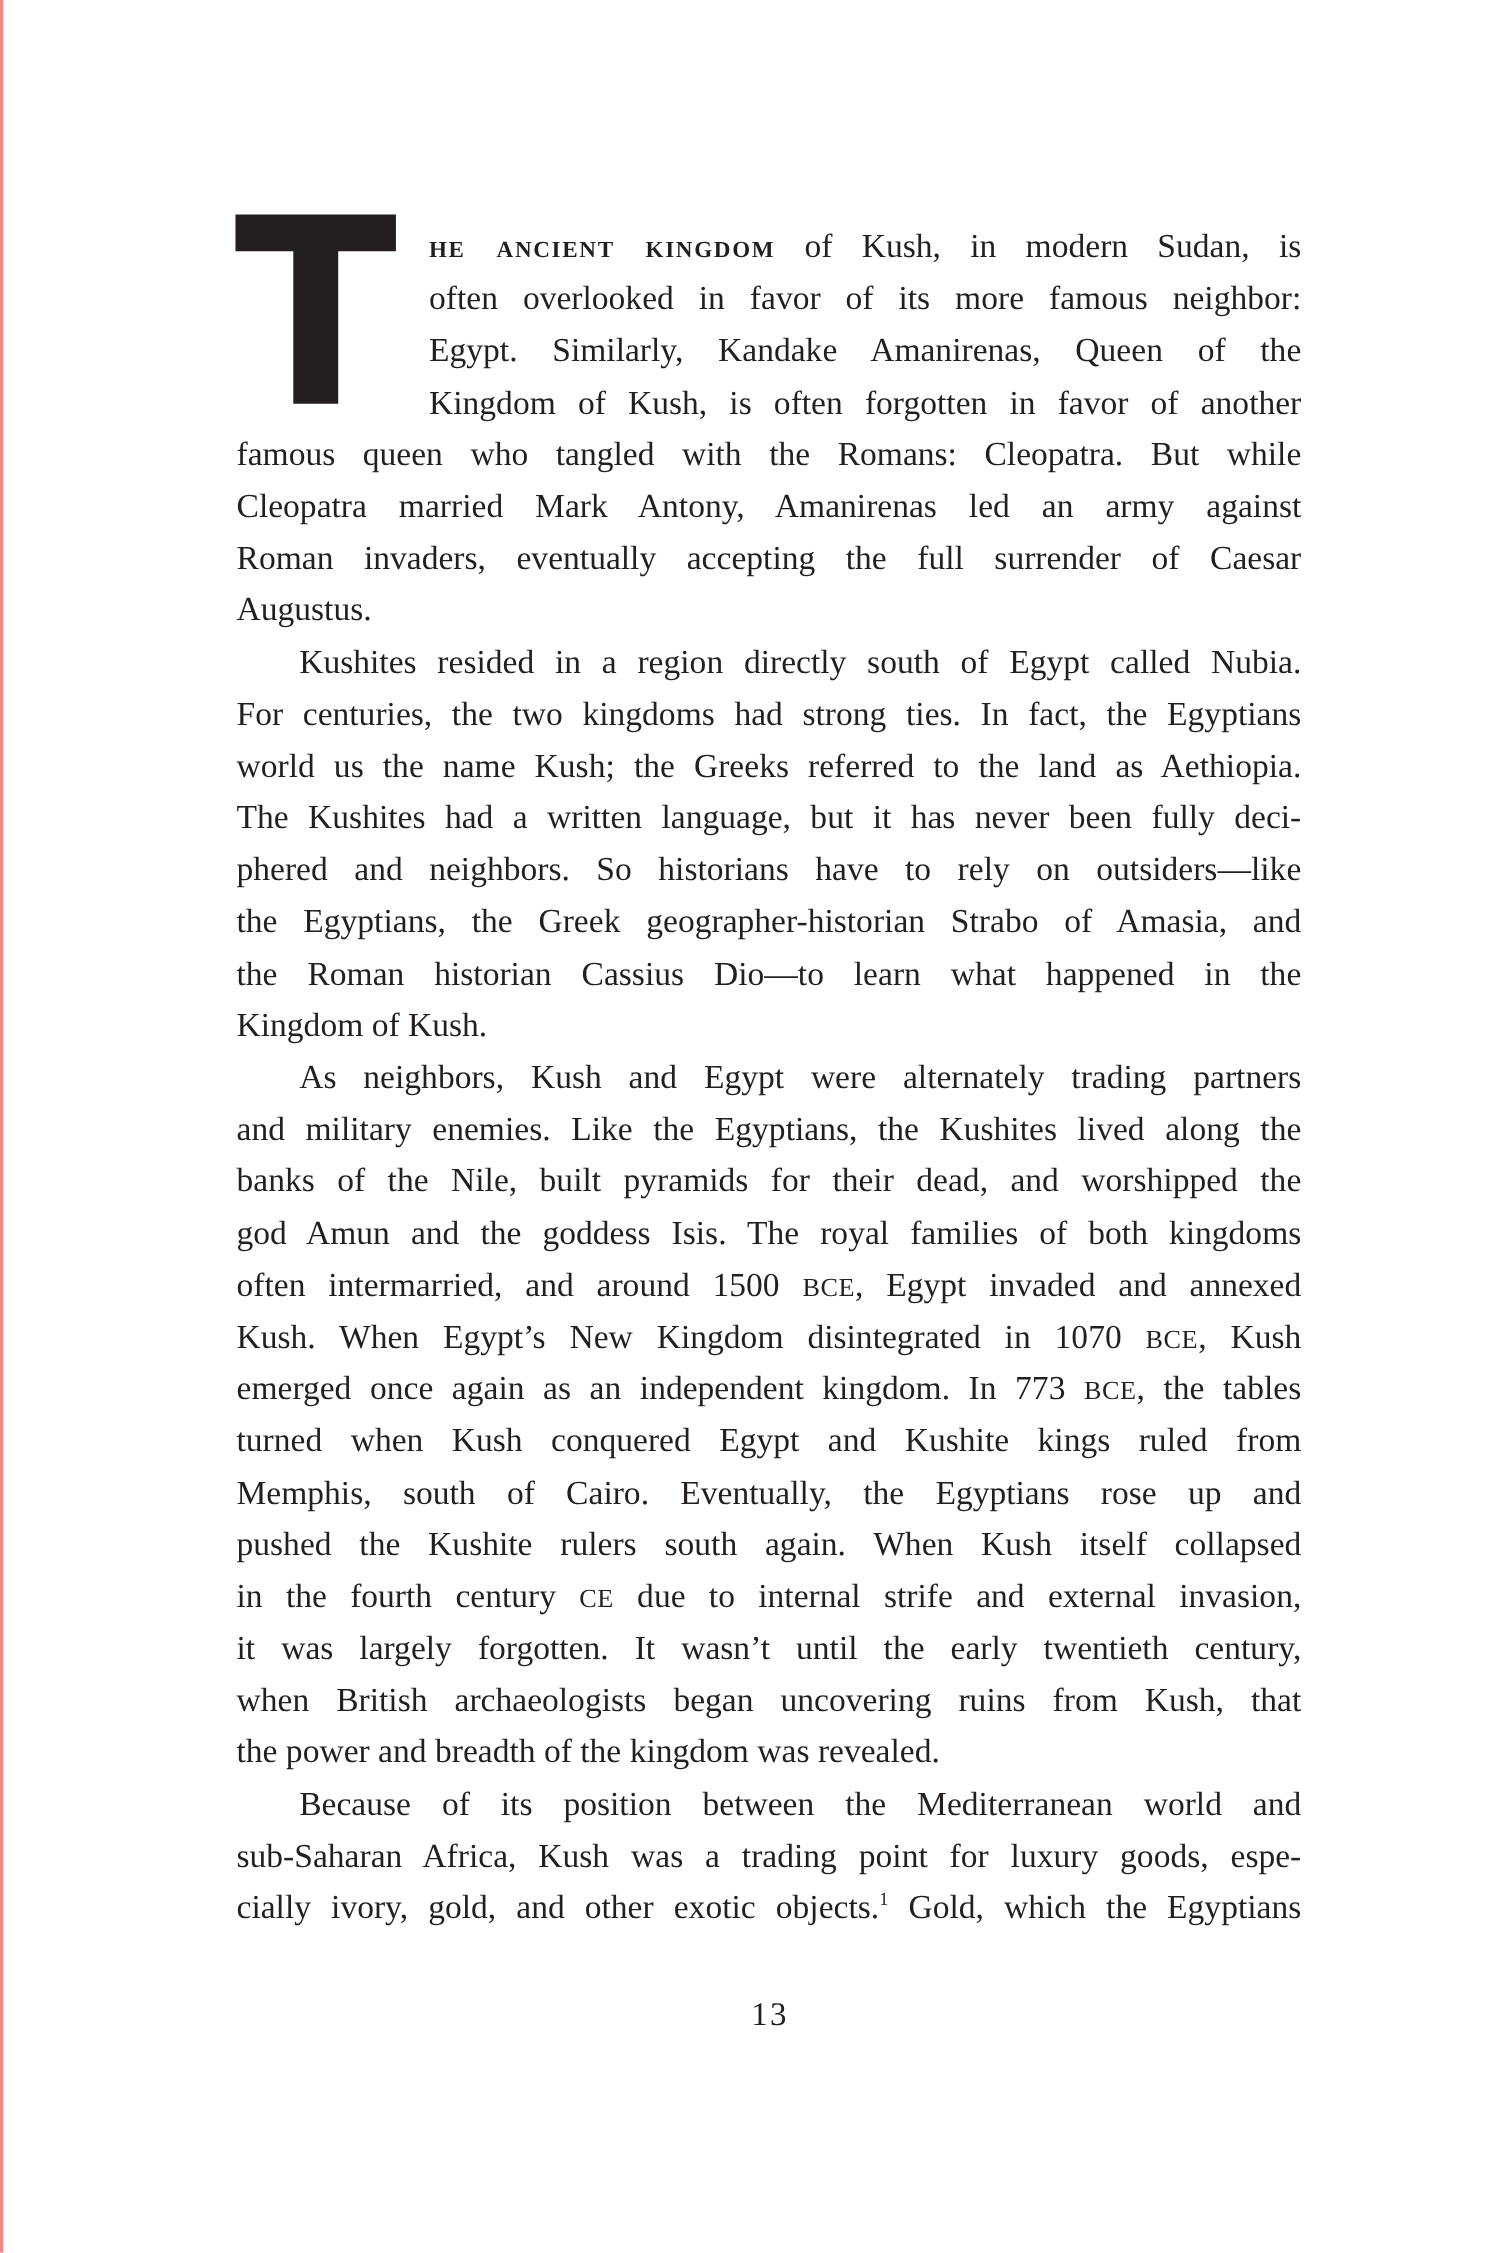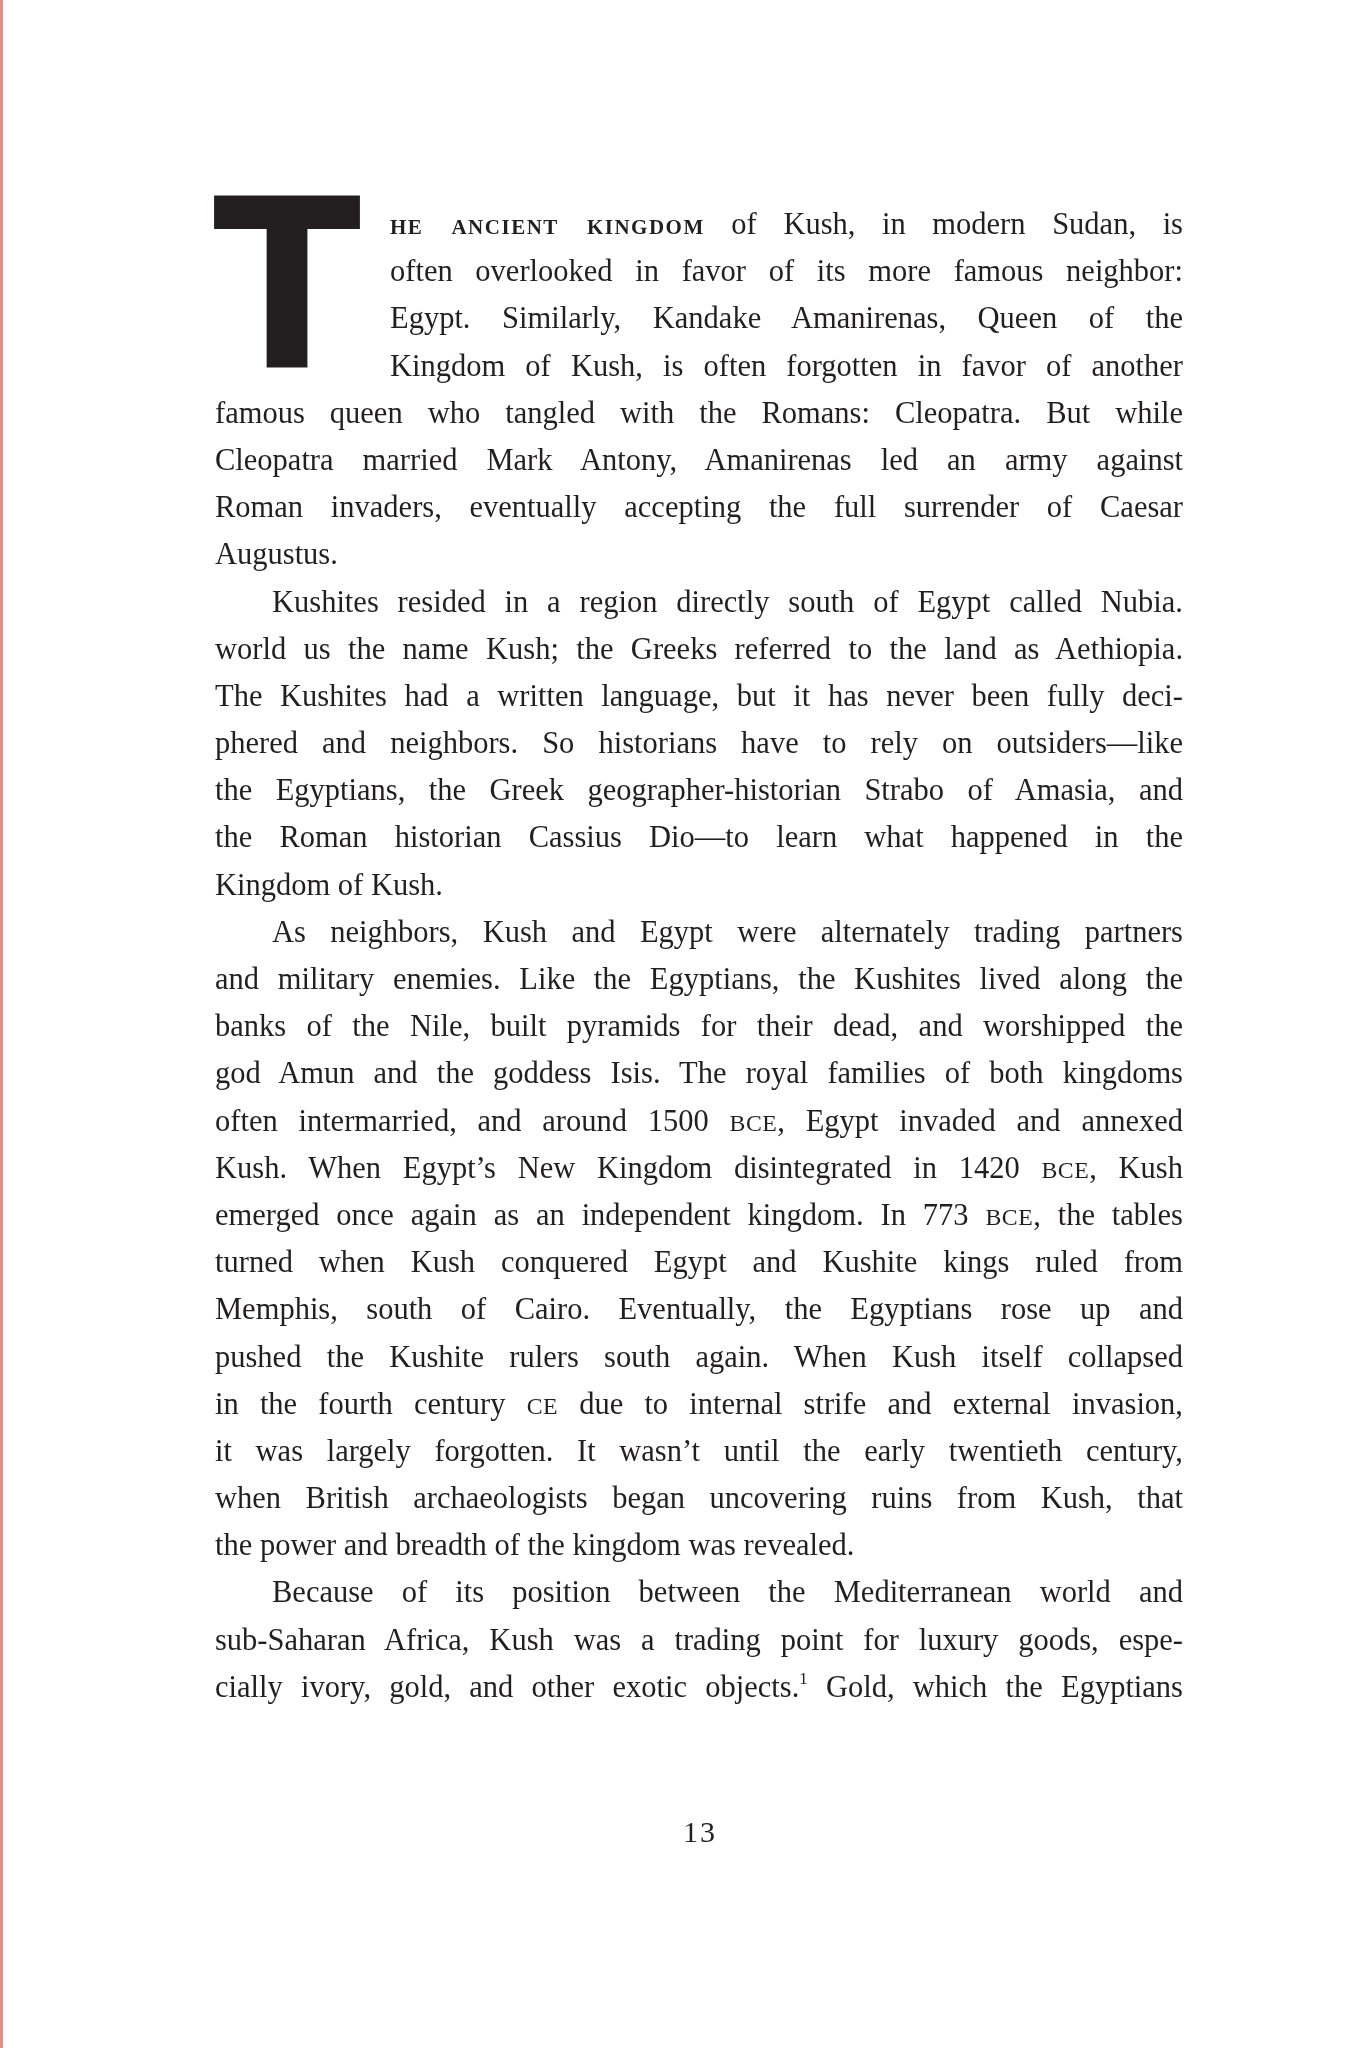--- a/index.html
+++ b/index.html
@@ -55,35 +55,36 @@
     <span class="line dropped">Egypt. Similarly, Kandake Amanirenas, Queen of the</span>
     <span class="line dropped">Kingdom of Kush, is often forgotten in favor of another</span>
     <span class="line">famous queen who tangled with the Romans: Cleopatra. But while</span>
     <span class="line">Cleopatra married Mark Antony, Amanirenas led an army against</span>
     <span class="line">Roman invaders, eventually accepting the full surrender of Caesar</span>
     <span class="line last">Augustus.</span>
   </div>
 
   <div>
     <span class="line indent">Kushites resided in a region directly south of Egypt called Nubia.</span>
+    <span class="line">For centuries, the two kingdoms had strong ties. In fact, the Egyptians</span>
     <span class="line"><span>world us the name </span><span class="it">Kush</span><span>; the Greeks referred to the land as </span><span class="it">Aethiopia</span><span>.</span></span>
     <span class="line">The Kushites had a written language, but it has never been fully deci-</span>
     <span class="line">phered and neighbors. So historians have to rely on outsiders—like</span>
     <span class="line">the Egyptians, the Greek geographer-historian Strabo of Amasia, and</span>
     <span class="line">the Roman historian Cassius Dio—to learn what happened in the</span>
     <span class="line last">Kingdom of Kush.</span>
   </div>
 
   <div>
     <span class="line indent">As neighbors, Kush and Egypt were alternately trading partners</span>
     <span class="line">and military enemies. Like the Egyptians, the Kushites lived along the</span>
     <span class="line">banks of the Nile, built pyramids for their dead, and worshipped the</span>
     <span class="line">god Amun and the goddess Isis. The royal families of both kingdoms</span>
     <span class="line"><span>often intermarried, and around 1500 </span><span class="sc-inline">bce</span><span>, Egypt invaded and annexed</span></span>
-    <span class="line"><span>Kush. When Egypt’s New Kingdom disintegrated in 1420 </span><span class="sc-inline">bce</span><span>, Kush</span></span>
+    <span class="line"><span>Kush. When Egypt’s New Kingdom disintegrated in 1070 </span><span class="sc-inline">bce</span><span>, Kush</span></span>
     <span class="line"><span>emerged once again as an independent kingdom. In 773 </span><span class="sc-inline">bce</span><span>, the tables</span></span>
     <span class="line">turned when Kush conquered Egypt and Kushite kings ruled from</span>
     <span class="line">Memphis, south of Cairo. Eventually, the Egyptians rose up and</span>
     <span class="line">pushed the Kushite rulers south again. When Kush itself collapsed</span>
     <span class="line"><span>in the fourth century </span><span class="sc-inline">ce</span><span> due to internal strife and external invasion,</span></span>
     <span class="line">it was largely forgotten. It wasn’t until the early twentieth century,</span>
     <span class="line">when British archaeologists began uncovering ruins from Kush, that</span>
     <span class="line last">the power and breadth of the kingdom was revealed.</span>
   </div>
 

